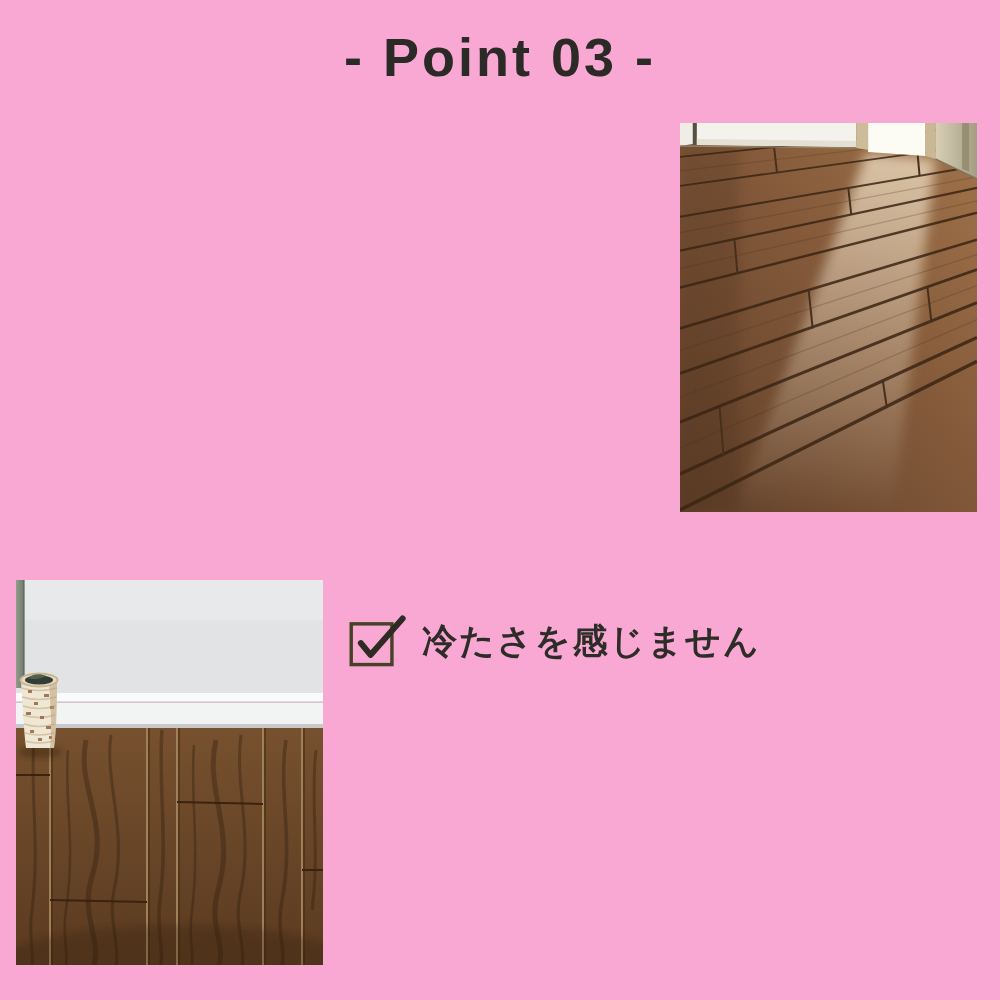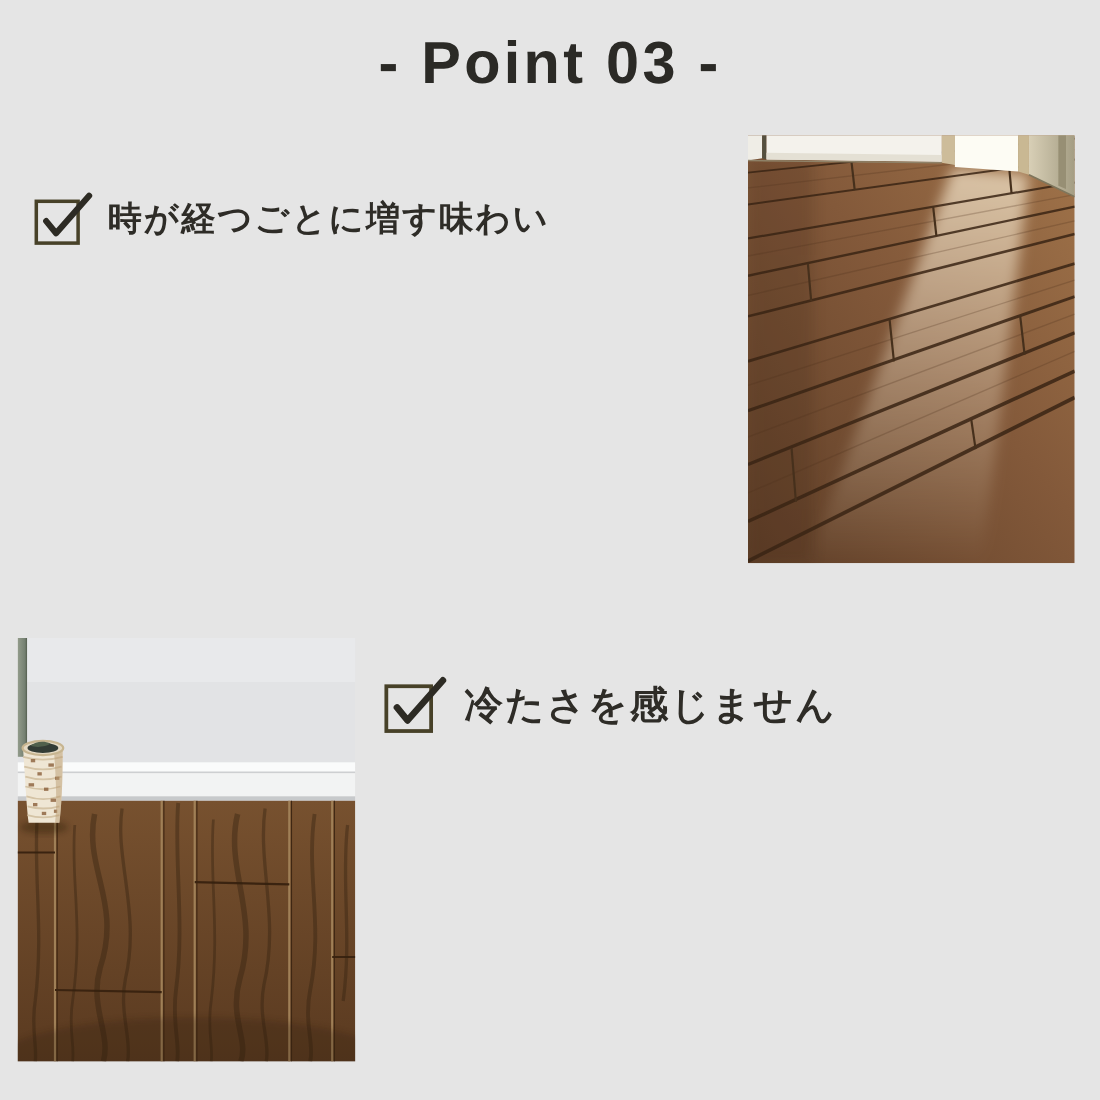--- a/index.html
+++ b/index.html
@@ -1,18 +1,18 @@
 <!DOCTYPE html>
 <html><head>
 <meta charset="utf-8">
 <style>
   html,body{margin:0;padding:0;}
   .page{
     position:relative;width:1000px;height:1000px;
-    background:#e5e5e5;overflow:hidden;
+    background:#f9a8d4;overflow:hidden;
     font-family:"Liberation Sans","DejaVu Sans",sans-serif;
     color:#3A3831;
   }
   .page-title{
     position:absolute;top:26px;left:0;width:1000px;
     text-align:center;font-size:54px;font-weight:bold;
     color:#2B2A26;letter-spacing:3px;
   }
   .section-heading{
     position:absolute;display:flex;align-items:center;
@@ -106,29 +106,20 @@
       <line x1="0" y1="23" x2="178" y2="25" stroke="#8F8268" stroke-width="1.4"></line>
       <polygon points="178,0 190,0 190,27 178,25" fill="#CDBC9A"></polygon>
       <polygon points="190,0 248,0 248,33 190,29" fill="#FDFCF4"></polygon>
       <polygon points="248,0 258,0 258,36 248,33" fill="#C9B893"></polygon>
       <polygon points="258,0 300,0 300,56 258,36" fill="url(#rightWall)"></polygon>
       <polygon points="285,0 292,0 292,49 285,46" fill="#978F74"></polygon>
       <line x1="258" y1="36" x2="300" y2="56" stroke="#7E765C" stroke-width="1.5"></line>
     </svg>
   </div>
 
-  <div class="section-heading h1">
-    <span class="chk">
-      <svg viewBox="0 0 56 50" width="100%" height="100%">
-        <rect x="3" y="9" width="38" height="38" fill="none" stroke="#474128" stroke-width="3.2"></rect>
-        <path d="M 12 27 L 21 38 L 51 4" fill="none" stroke="#2D2B24" stroke-width="5.6" stroke-linecap="round" stroke-linejoin="round"></path>
-      </svg>
-    </span>
-    <span class="heading-text">時が経つごとに増す味わい</span>
-  </div>
 
   <div class="photo photo-bottom">
     <svg viewBox="0 0 307 385" preserveAspectRatio="none">
       <defs>
         <linearGradient id="floorGrad" x1="0" y1="0" x2="0" y2="1">
           <stop offset="0" stop-color="#77512F"></stop>
           <stop offset="1" stop-color="#5A3A20"></stop>
         </linearGradient>
         <linearGradient id="mirrorGrad" x1="0" y1="0" x2="1" y2="0">
           <stop offset="0" stop-color="#939C8B"></stop>

